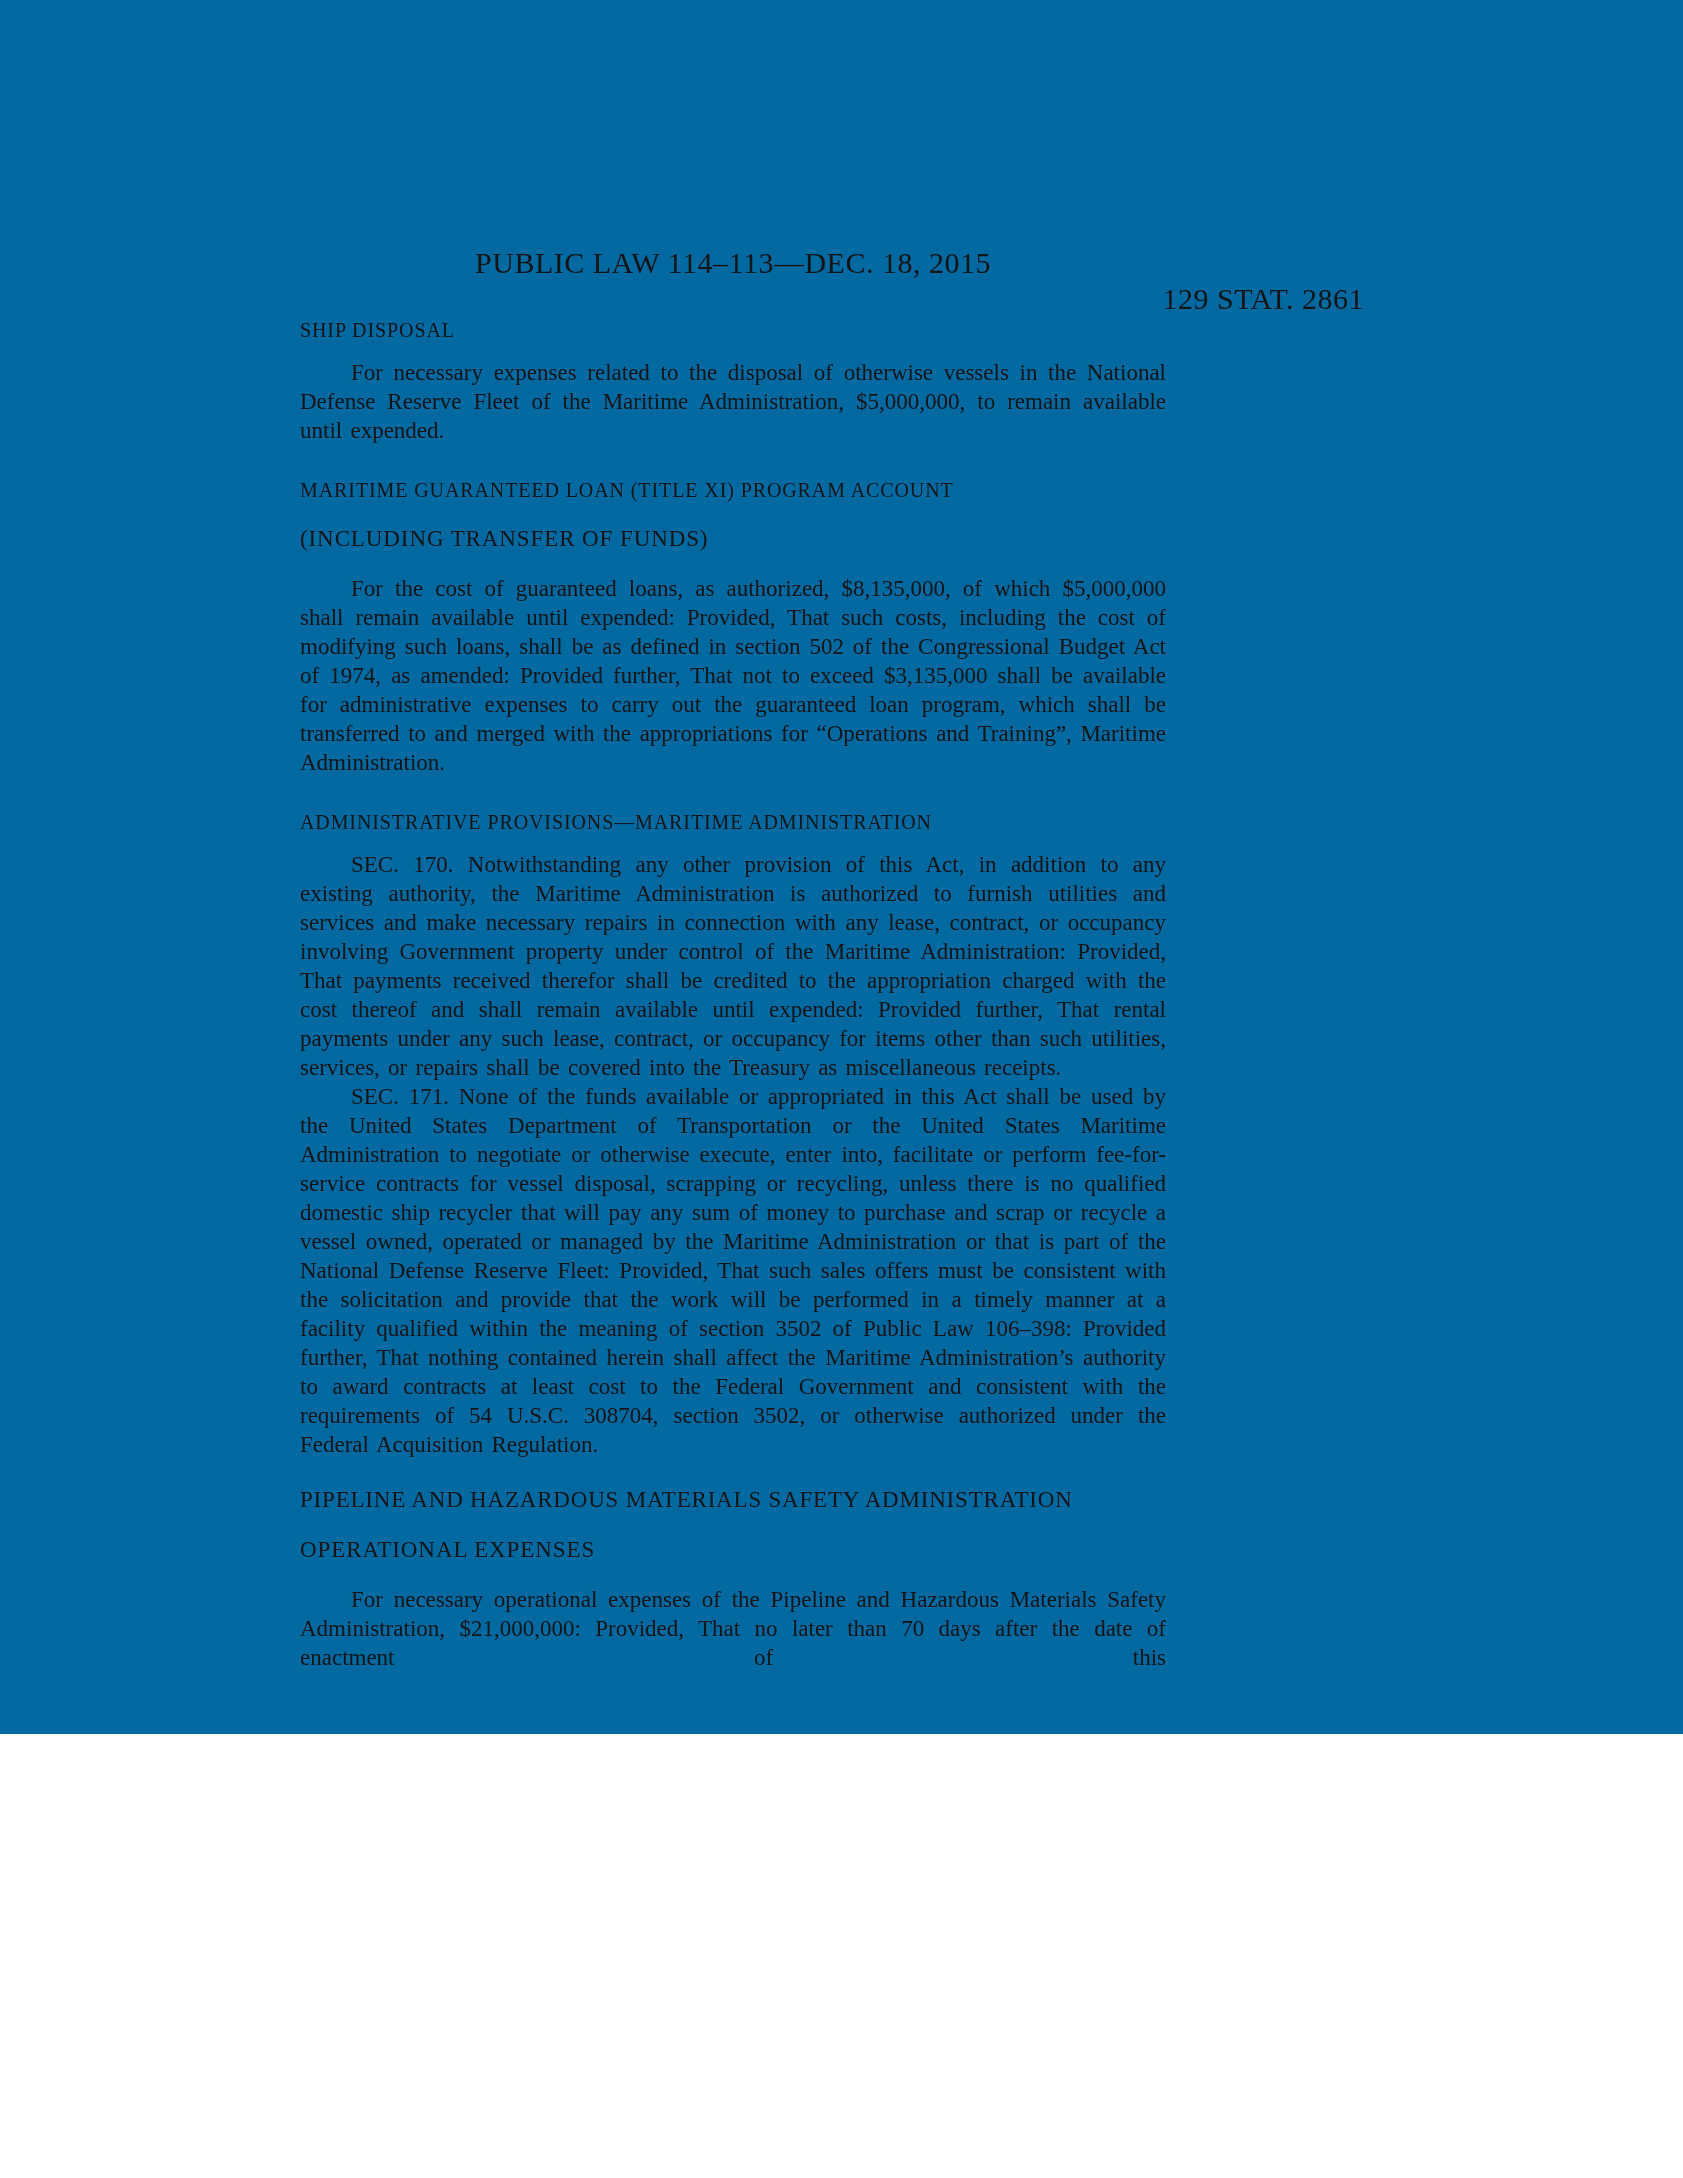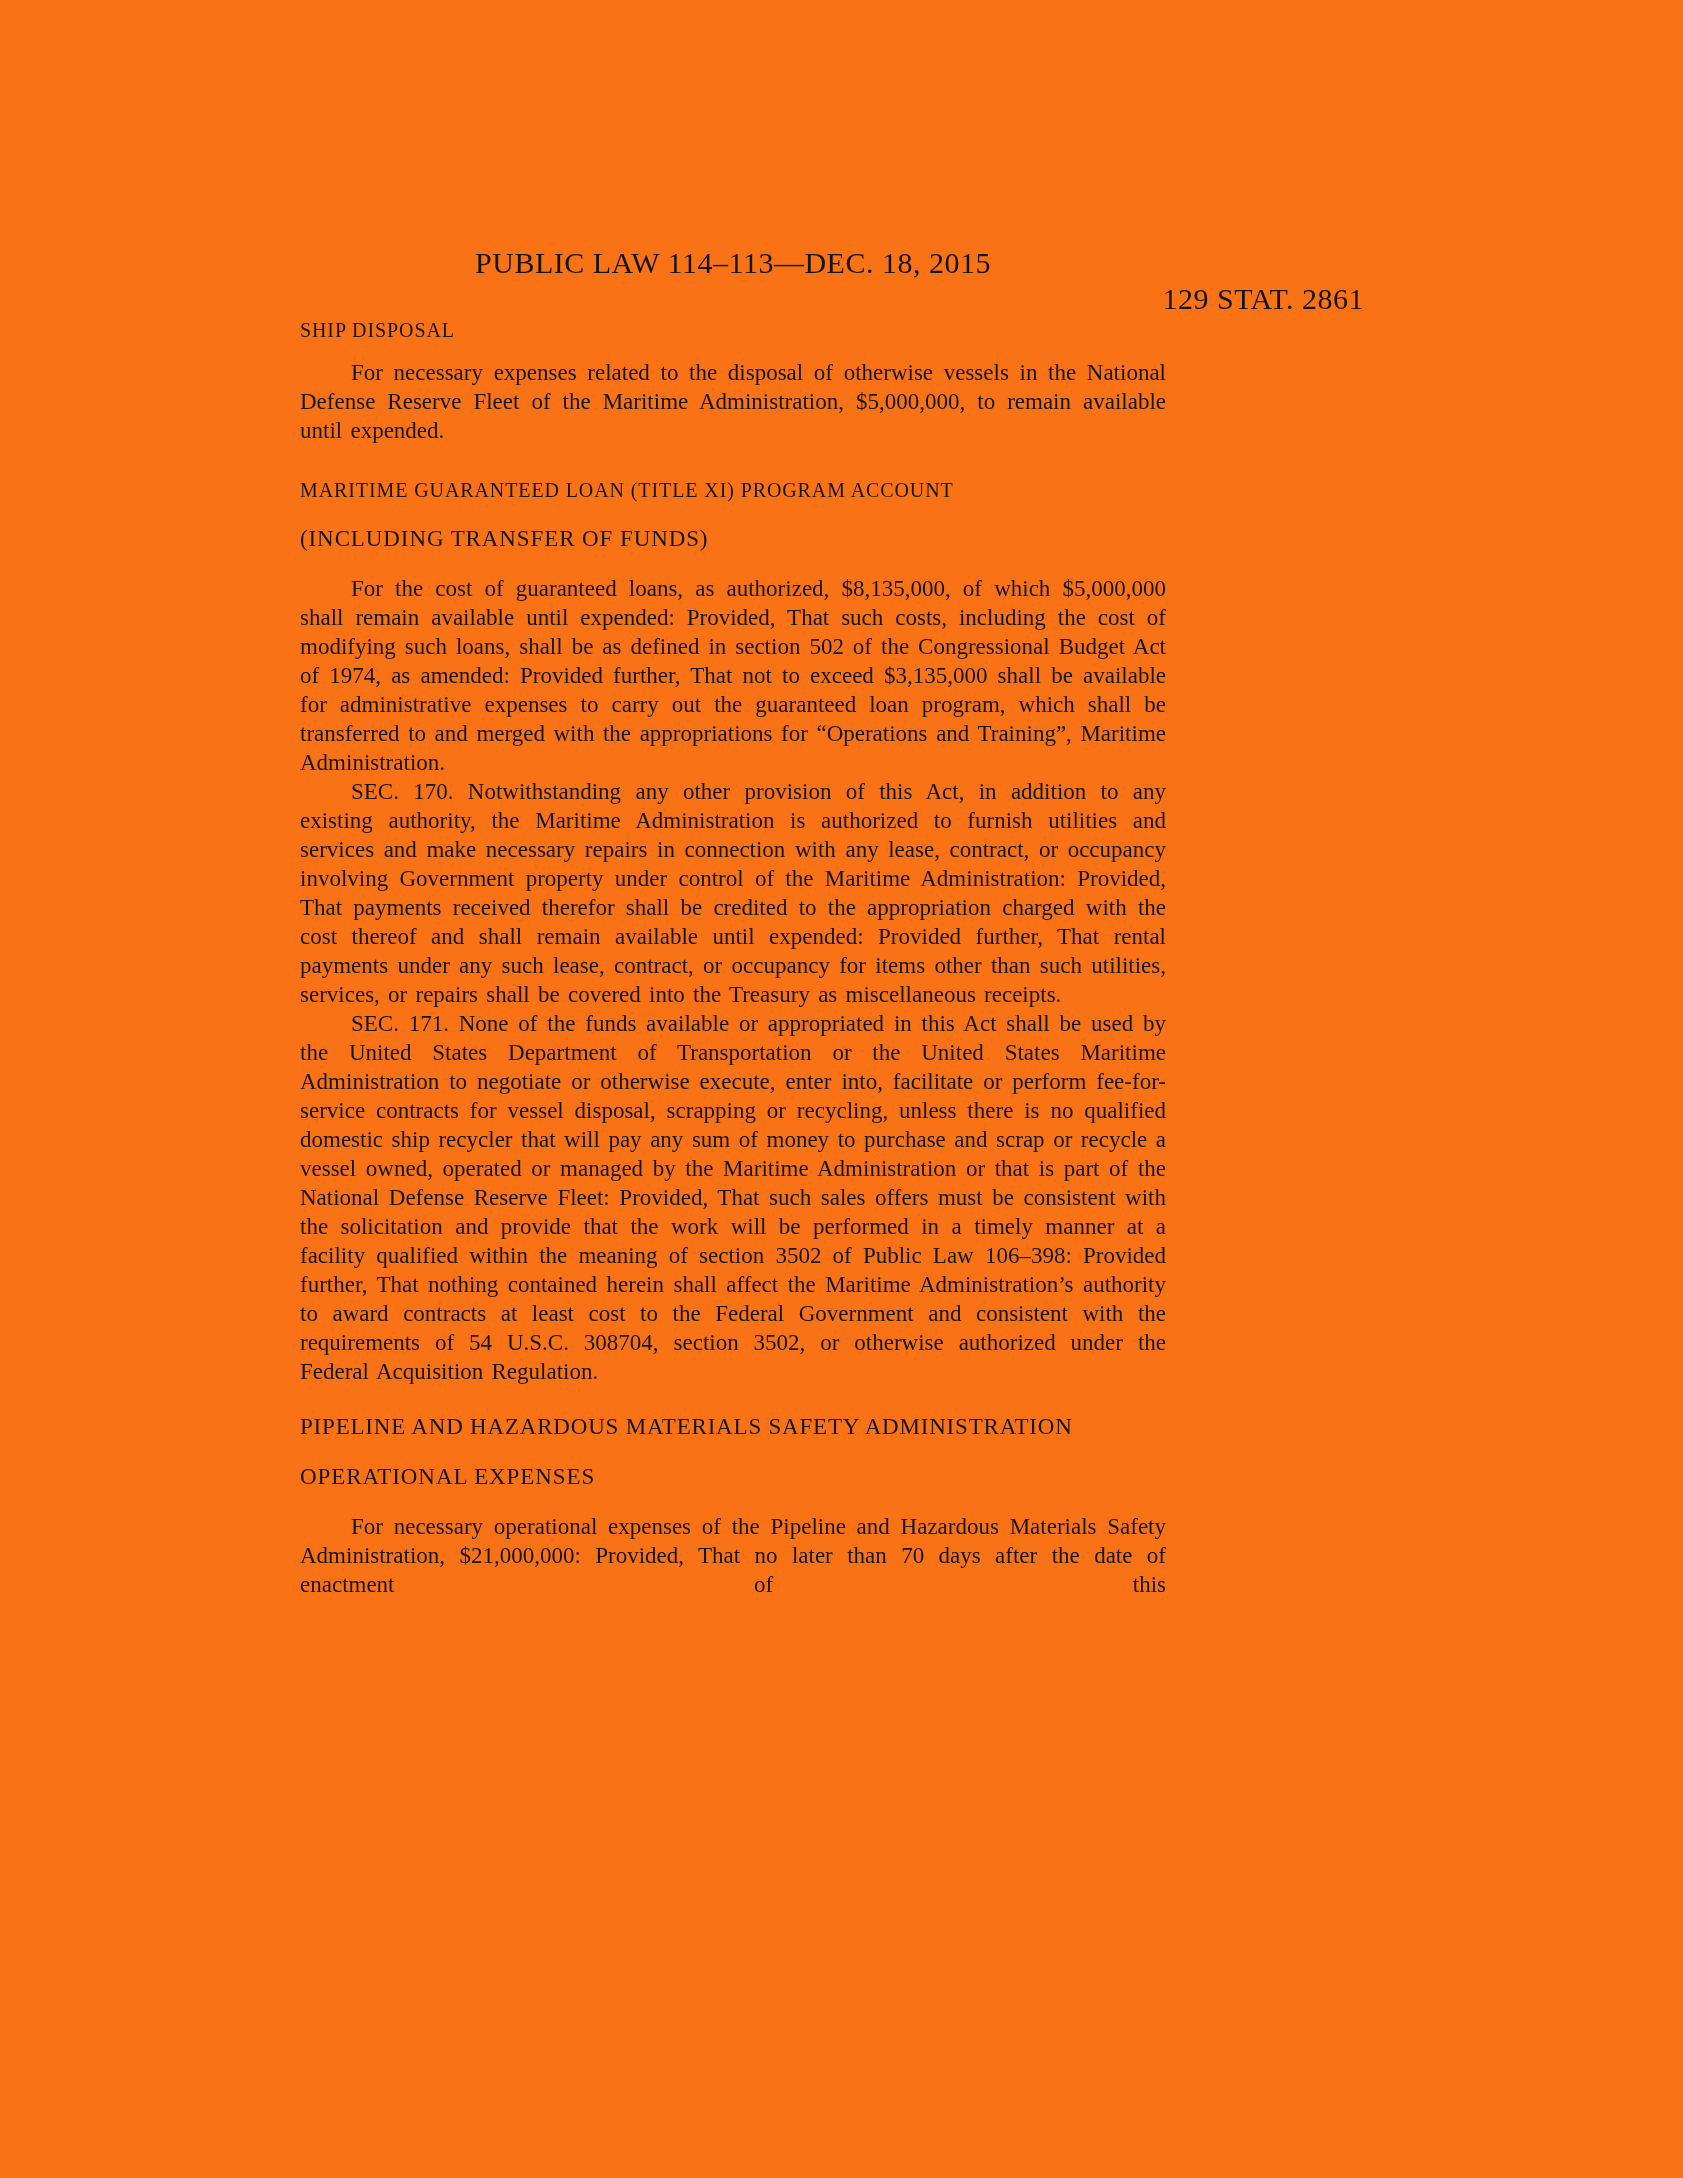--- a/index.html
+++ b/index.html
@@ -1,21 +1,21 @@
 <!DOCTYPE html>
 <html><head>
 <meta charset="utf-8">
 <style>
   * { margin: 0; padding: 0; box-sizing: border-box; }
   html, body { background: #ffffff; }
   .page {
     position: relative;
     width: 1683px;
-    height: 2178px;
-    background: #f97316;
+    height: 1734px;
+    background: #0369a1;
     font-family: "Liberation Serif", serif;
     color: #151515;
     overflow: hidden;
   }
   .running-head {
     position: absolute;
     top: 246px;
     left: 300px;
     width: 866px;
     text-align: center;
@@ -76,20 +76,21 @@
 
 <div class="page">
   <div class="running-head">PUBLIC LAW 114–113—DEC. 18, 2015</div>
   <div class="stat-page">129 STAT. 2861</div>
   <div class="body-column">
       <h2 class="account-heading">SHIP DISPOSAL</h2>
       <p class="para"><span>For necessary expenses related to the disposal of otherwise vessels in the National Defense Reserve Fleet of the Maritime Administration, $5,000,000, to remain available until expended.</span></p>
       <h2 class="account-heading">MARITIME GUARANTEED LOAN (TITLE XI) PROGRAM ACCOUNT</h2>
       <h2 class="sub-heading">(INCLUDING TRANSFER OF FUNDS)</h2>
       <p class="para"><span>For the cost of guaranteed loans, as authorized, $8,135,000, of which $5,000,000 shall remain available until expended: </span><span class="it">Provided</span><span>, That such costs, including the cost of modifying such loans, shall be as defined in section 502 of the Congressional Budget Act of 1974, as amended: </span><span class="it">Provided further</span><span>, That not to exceed $3,135,000 shall be available for administrative expenses to carry out the guaranteed loan program, which shall be transferred to and merged with the appropriations for “Operations and Training”, Maritime Administration.</span></p>
+      <h2 class="account-heading">ADMINISTRATIVE PROVISIONS—MARITIME ADMINISTRATION</h2>
       <p class="para"><span>SEC. 170. Notwithstanding any other provision of this Act, in addition to any existing authority, the Maritime Administration is authorized to furnish utilities and services and make necessary repairs in connection with any lease, contract, or occupancy involving Government property under control of the Maritime Administration: </span><span class="it">Provided</span><span>, That payments received therefor shall be credited to the appropriation charged with the cost thereof and shall remain available until expended: </span><span class="it">Provided further</span><span>, That rental payments under any such lease, contract, or occupancy for items other than such utilities, services, or repairs shall be covered into the Treasury as miscellaneous receipts.</span></p>
       <p class="para"><span>SEC. 171. None of the funds available or appropriated in this Act shall be used by the United States Department of Transportation or the United States Maritime Administration to negotiate or otherwise execute, enter into, facilitate or perform fee-for-service contracts for vessel disposal, scrapping or recycling, unless there is no qualified domestic ship recycler that will pay any sum of money to purchase and scrap or recycle a vessel owned, operated or managed by the Maritime Administration or that is part of the National Defense Reserve Fleet: </span><span class="it">Provided</span><span>, That such sales offers must be consistent with the solicitation and provide that the work will be performed in a timely manner at a facility qualified within the meaning of section 3502 of Public Law 106–398: </span><span class="it">Provided further</span><span>, That nothing contained herein shall affect the Maritime Administration’s authority to award contracts at least cost to the Federal Government and consistent with the requirements of 54 U.S.C. 308704, section 3502, or otherwise authorized under the Federal Acquisition Regulation.</span></p>
       <h2 class="agency-heading">PIPELINE AND HAZARDOUS MATERIALS SAFETY ADMINISTRATION</h2>
       <h2 class="sub-heading">OPERATIONAL EXPENSES</h2>
       <p class="para justify-last"><span>For necessary operational expenses of the Pipeline and Hazardous Materials Safety Administration, $21,000,000: </span><span class="it">Provided</span><span>, That no later than 70 days after the date of enactment of this</span></p>
     </div>
 </div>
 
 
 </body></html>

